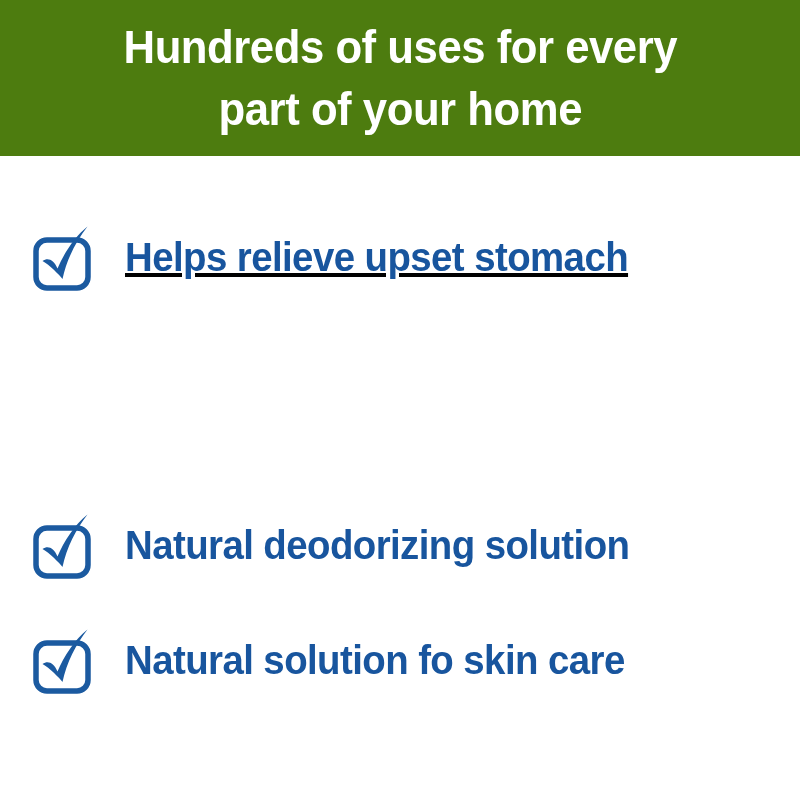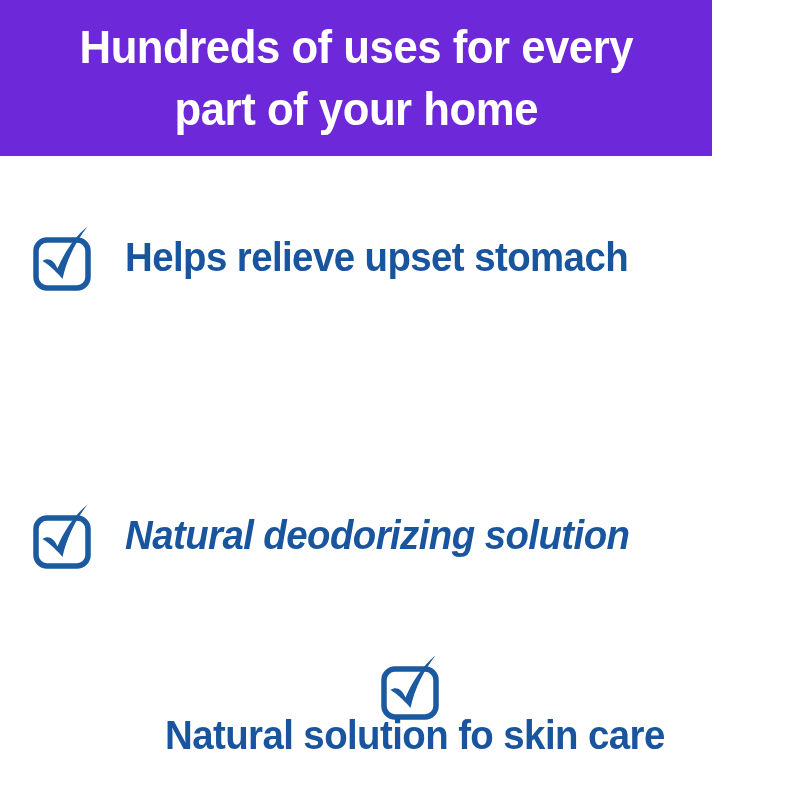--- a/index.html
+++ b/index.html
@@ -17,23 +17,23 @@
     height: 800px;
     background: #ffffff;
     overflow: hidden;
   }
 
   
   .banner {
     position: absolute;
     left: 0;
     top: 0;
-    width: 712px;
+    width: 800px;
     height: 156px;
-    background: #6d28d9;
+    background: #4d7c0f;
     display: flex;
     flex-direction: column;
     align-items: center;
     justify-content: center;
     box-sizing: border-box;
     padding: 0 32px;
   }
   .banner-line {
     color: #ffffff;
     font-family: "Liberation Sans", sans-serif;
@@ -56,24 +56,24 @@
     height: 644px;
   }
   .check-row {
     position: absolute;
     left: 30px;
     width: 760px;
     height: 76px;
     display: flex;
     align-items: center;
   }
-  .check-row.r0 { top: 63px; }
+  .check-row.r0 { top: 63px; text-decoration: underline; }
   .check-row.r1 { top: 198px; }
-  .check-row.r2 { top: 341px; font-style: italic; }
-  .check-row.r3 { top: 492px; flex-direction: column; }
+  .check-row.r2 { top: 351px; }
+  .check-row.r3 { top: 466px; }
 
   .check-icon {
     position: relative;
     width: 64px;
     height: 76px;
     flex: 0 0 64px;
   }
   .check-icon svg {
     position: absolute;
     left: 0;

